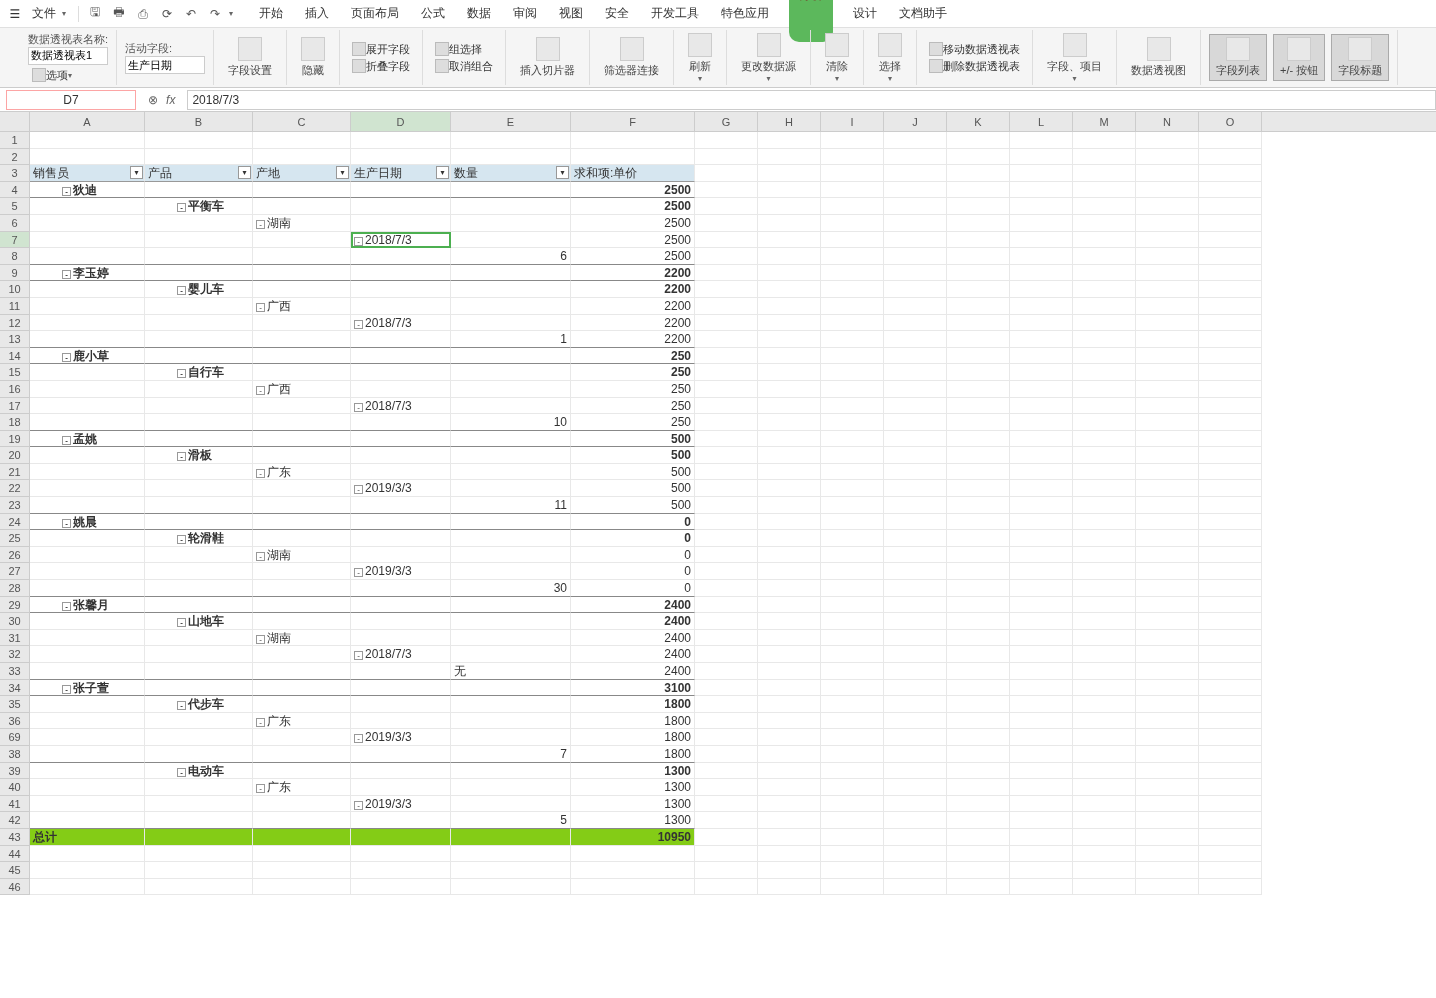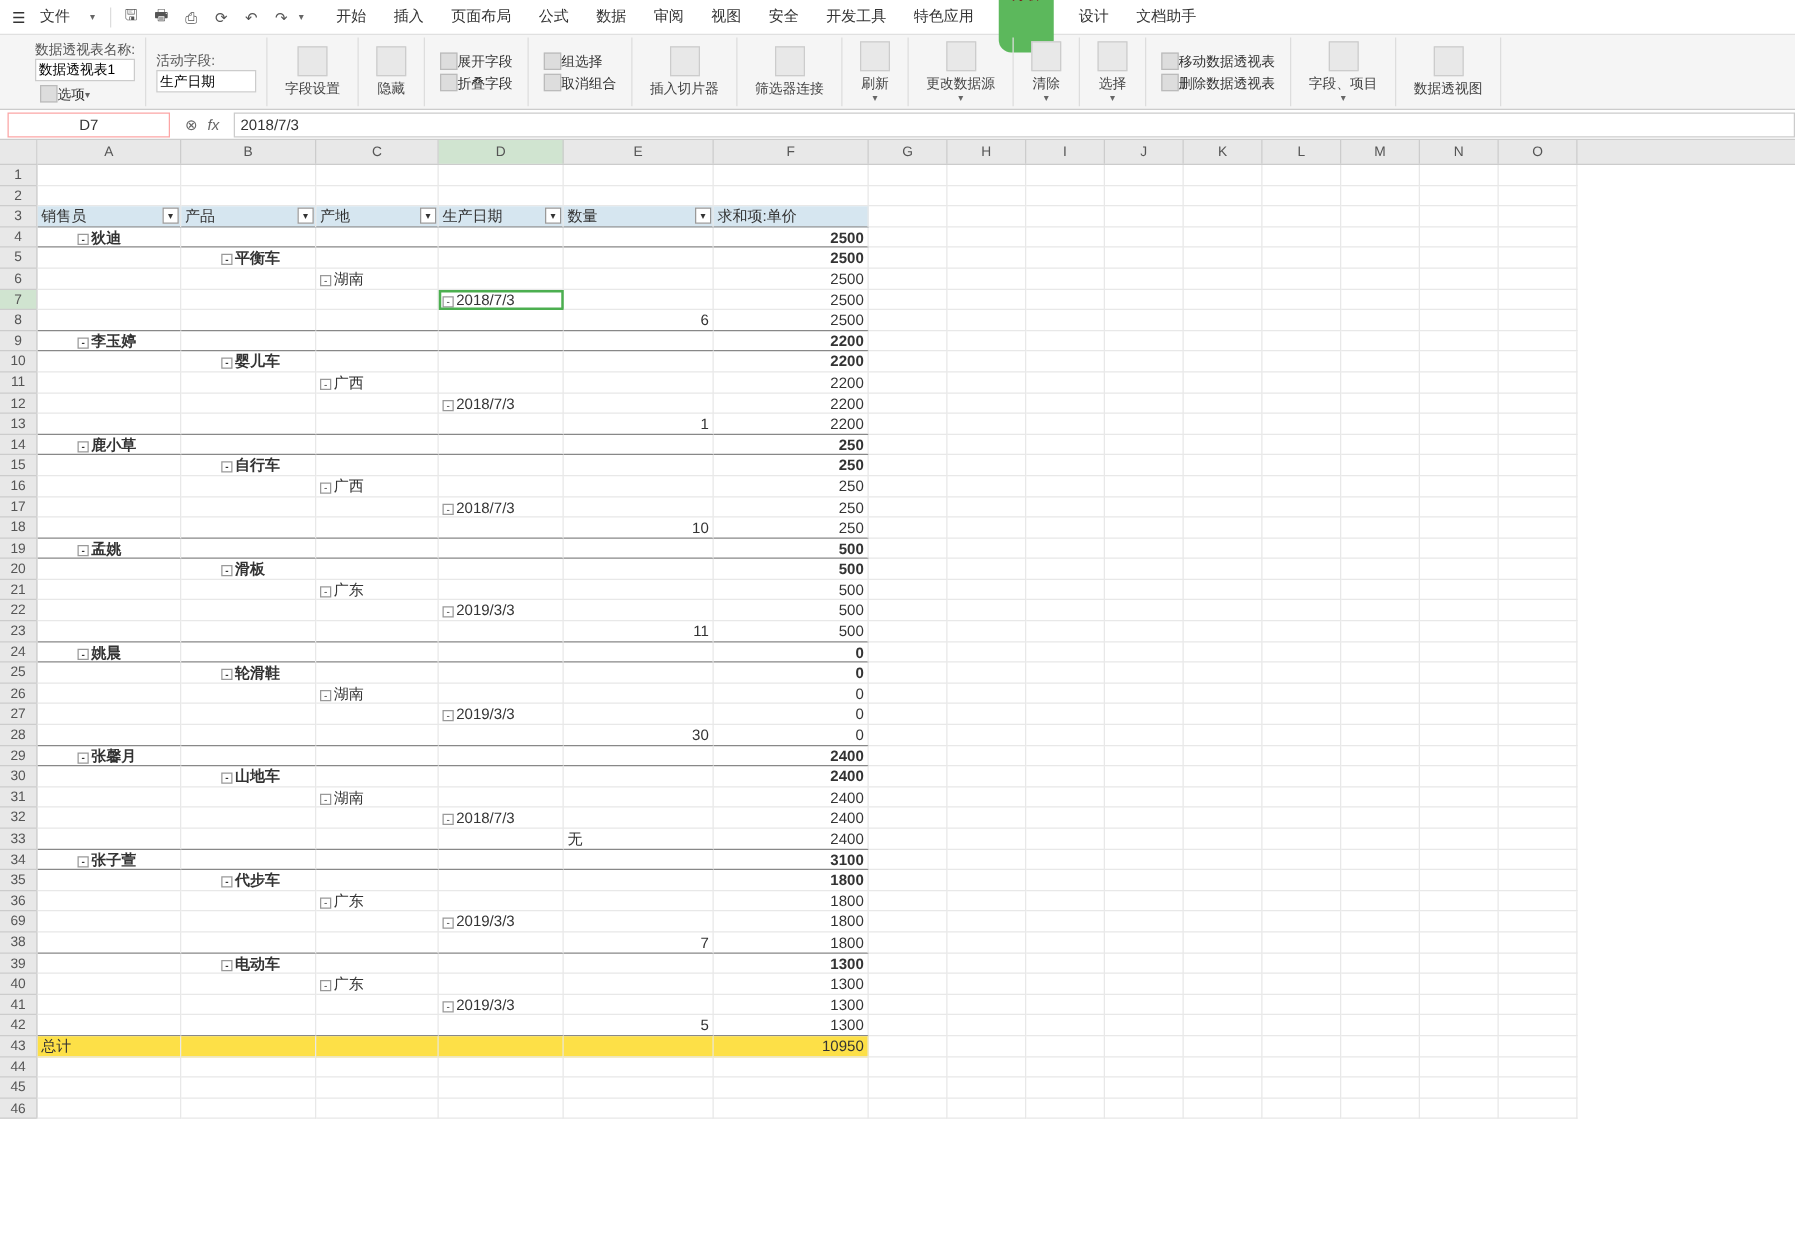--- a/index.html
+++ b/index.html
@@ -1,19 +1,19 @@
 <!DOCTYPE html>
 <html><head>
 <meta charset="utf-8">
 <style>
 * { margin: 0; padding: 0; box-sizing: border-box; font-family: "Microsoft YaHei", Arial, sans-serif; }
 body { background: #fff; font-size: 12px; color: #333; overflow: hidden; }
 .toolbar-top { display: flex; align-items: center; height: 28px; padding: 0 8px; gap: 4px; border-bottom: 1px solid #e0e0e0; }
 .menu-icon { width: 14px; height: 14px; display: inline-flex; align-items: center; justify-content: center; }
-.file-btn { display: flex; align-items: center; gap: 16px; padding: 2px 6px; cursor: pointer; }
+.file-btn { display: flex; align-items: center; gap: 6px; padding: 2px 6px; cursor: pointer; }
 .dd-arrow { font-size: 8px; color: #666; }
 .tb-icon { width: 20px; height: 20px; display: flex; align-items: center; justify-content: center; color: #555; cursor: pointer; }
 .tb-sep { width: 1px; height: 16px; background: #ddd; margin: 0 2px; }
 .tabs { display: flex; gap: 18px; margin-left: 20px; }
 .tab { padding: 20px 2px; cursor: pointer; color: #333; }
 .tab.active { background: #5cb85c; color: #7f1d1d; border-radius: 10px; padding: 2px 10px; }
 .ribbon { display: flex; align-items: stretch; height: 60px; background: #f5f5f5; border-bottom: 1px solid #ccc; padding: 2px 20px; }
 .rgroup { display: flex; flex-direction: column; justify-content: center; padding: 0 8px; border-right: 1px solid #ddd; }
 .rgroup-row { display: flex; align-items: flex-end; gap: 6px; }
 .rlabel { font-size: 11px; color: #555; }
@@ -39,21 +39,21 @@
 .cells { position: relative; }
 .cell-row { display: flex; height: 16.6px; }
 .cell { border-right: 1px solid #e8e8e8; border-bottom: 1px solid #e8e8e8; padding: 0 3px; line-height: 16px; font-size: 12px; overflow: hidden; white-space: nowrap; }
 .cell.hdr { background: #d6e6f0; font-weight: normal; border-bottom: 1px solid #999; position: relative; }
 .cell.hdr .filter-dd { position: absolute; right: 1px; top: 1px; width: 13px; height: 13px; border: 1px solid #999; background: #fff; font-size: 8px; text-align: center; line-height: 11px; cursor: pointer; }
 .cell.selected { outline: 2px solid #4caf50; outline-offset: -2px; background: #fff; }
 .cell.num { text-align: right; }
 .cell.bold { font-weight: bold; padding-left: 32px; }
 .cell .expand { display: inline-block; width: 9px; height: 9px; border: 1px solid #999; font-size: 8px; line-height: 7px; text-align: center; margin-right: 2px; cursor: pointer; }
 .cell.ub { border-bottom: 1px solid #888; }
-.cell.total { background: #fde047; font-weight: normal; }
+.cell.total { background: #84cc16; font-weight: bold; }
 .grid-scroll { overflow: auto; flex: 1; }
 .col-A { width: 115px; } .col-B { width: 108px; } .col-C { width: 98px; }
 .col-D { width: 100px; } .col-E { width: 120px; } .col-F { width: 124px; }
 .col-G,.col-H,.col-I,.col-J,.col-K,.col-L,.col-M,.col-N,.col-O { width: 63px; }
 .col-h.sel { background: #d0e4d0; }
 </style>
 </head>
 <body>
 
 <div class="toolbar-top">
@@ -191,20 +191,36 @@
         <span class="rbtn-lbl">字段、项目</span>
         <span class="dd-arrow">▾</span>
       </div>
     </div>
   <div class="rgroup">
       <div class="rbtn">
         <div class="rbtn-icon"></div>
         <span class="rbtn-lbl">数据透视图</span>
       </div>
     </div>
+  <div class="rgroup">
+    <div class="rgroup-row">
+      <div class="rbtn toggled">
+          <div class="rbtn-icon"></div>
+          <span class="rbtn-lbl">字段列表</span>
+        </div>
+      <div class="rbtn toggled">
+          <div class="rbtn-icon"></div>
+          <span class="rbtn-lbl">+/- 按钮</span>
+        </div>
+      <div class="rbtn toggled">
+          <div class="rbtn-icon"></div>
+          <span class="rbtn-lbl">字段标题</span>
+        </div>
+    </div>
+  </div>
 </div>
 
 <div class="formula-bar">
   <div class="name-box">D7</div>
   <div class="fx-icons">
     <span>⊗</span>
     <span><i>fx</i></span>
   </div>
   <div class="formula-input">2018/7/3</div>
 </div>

